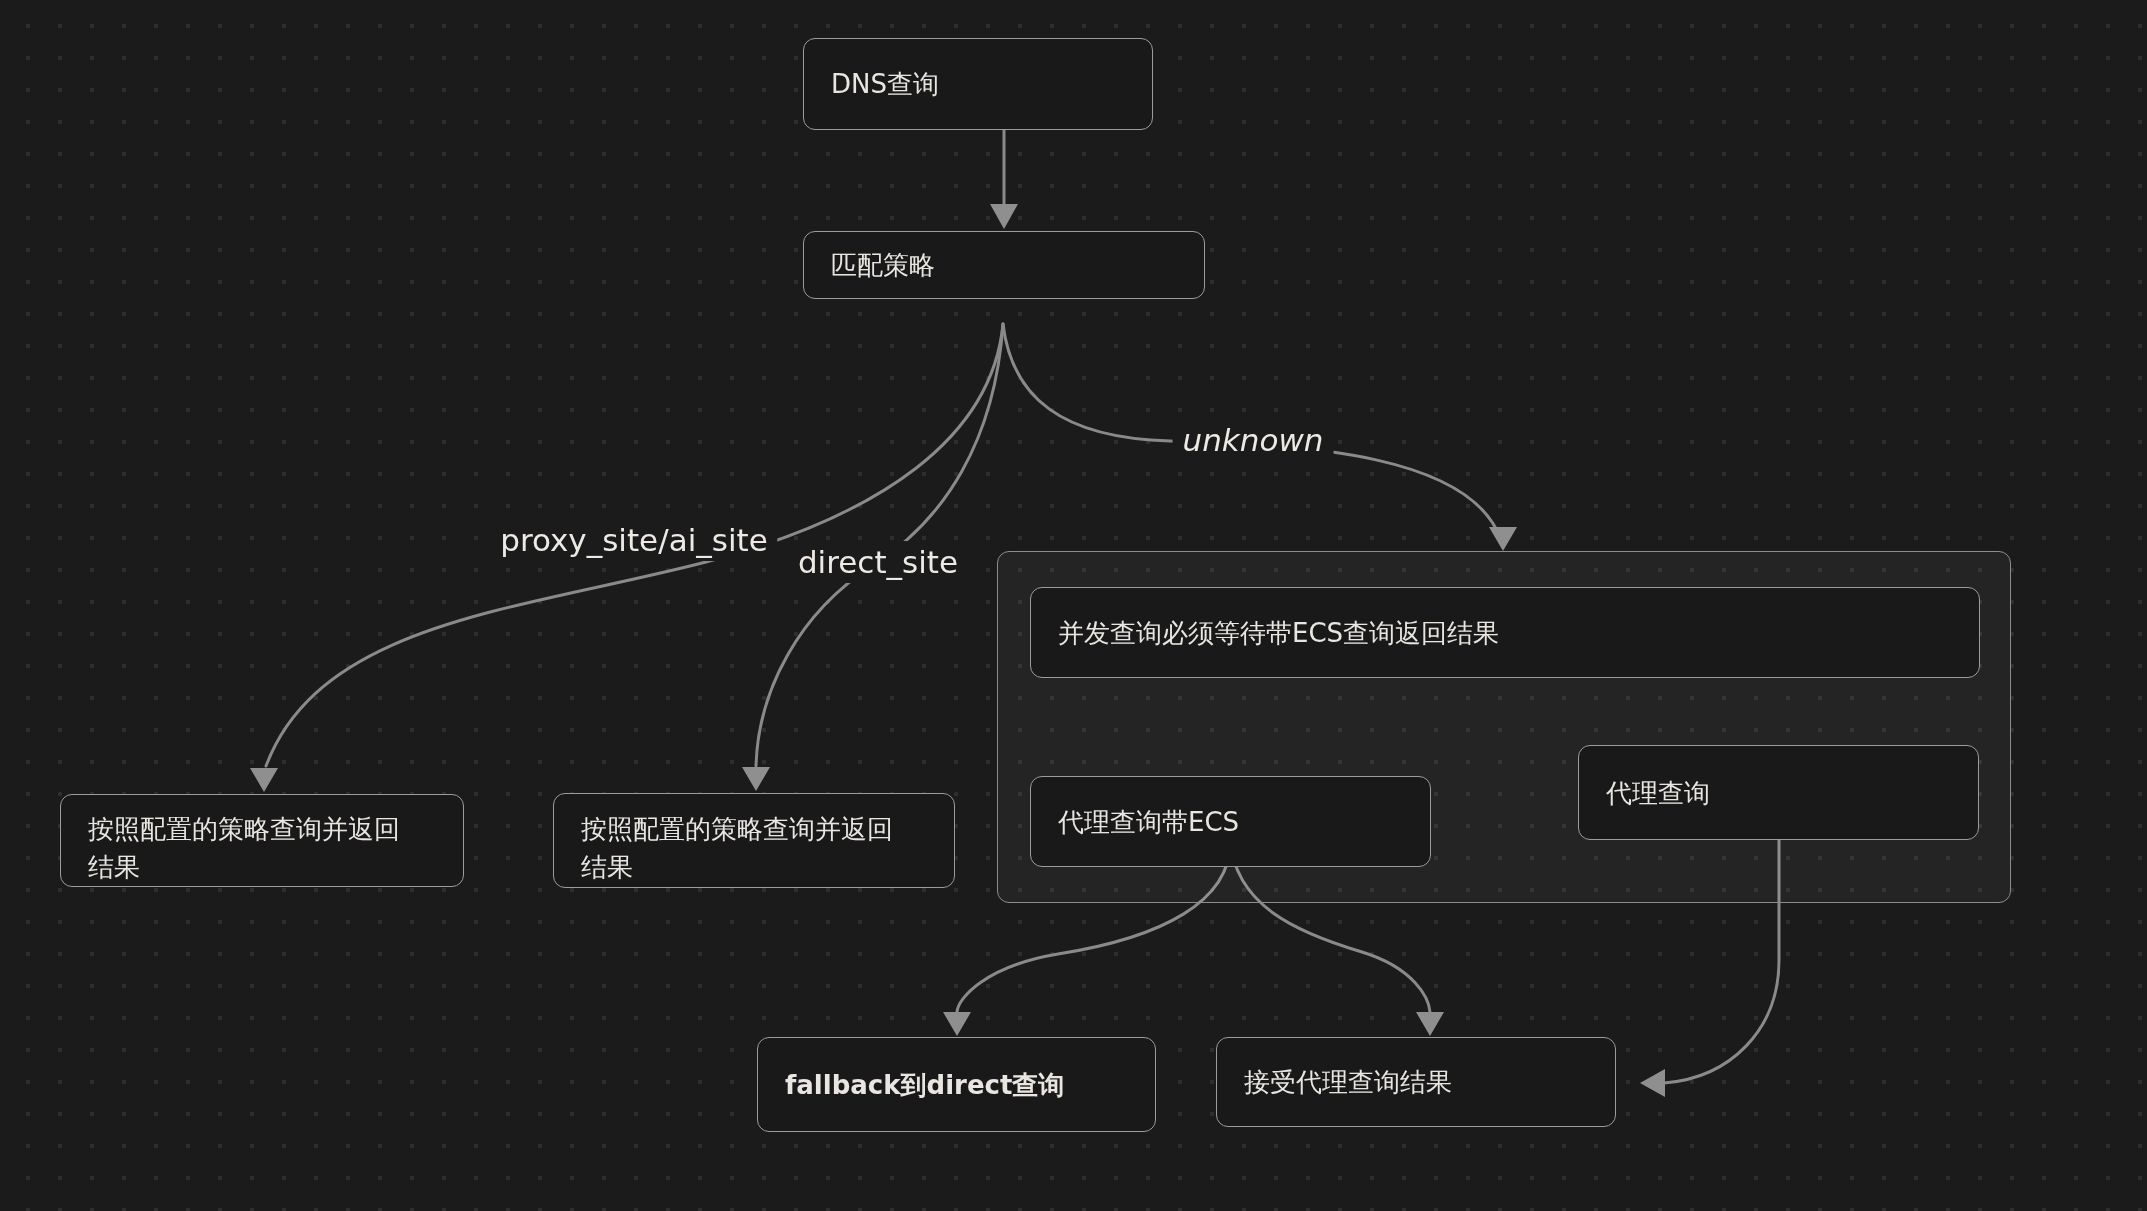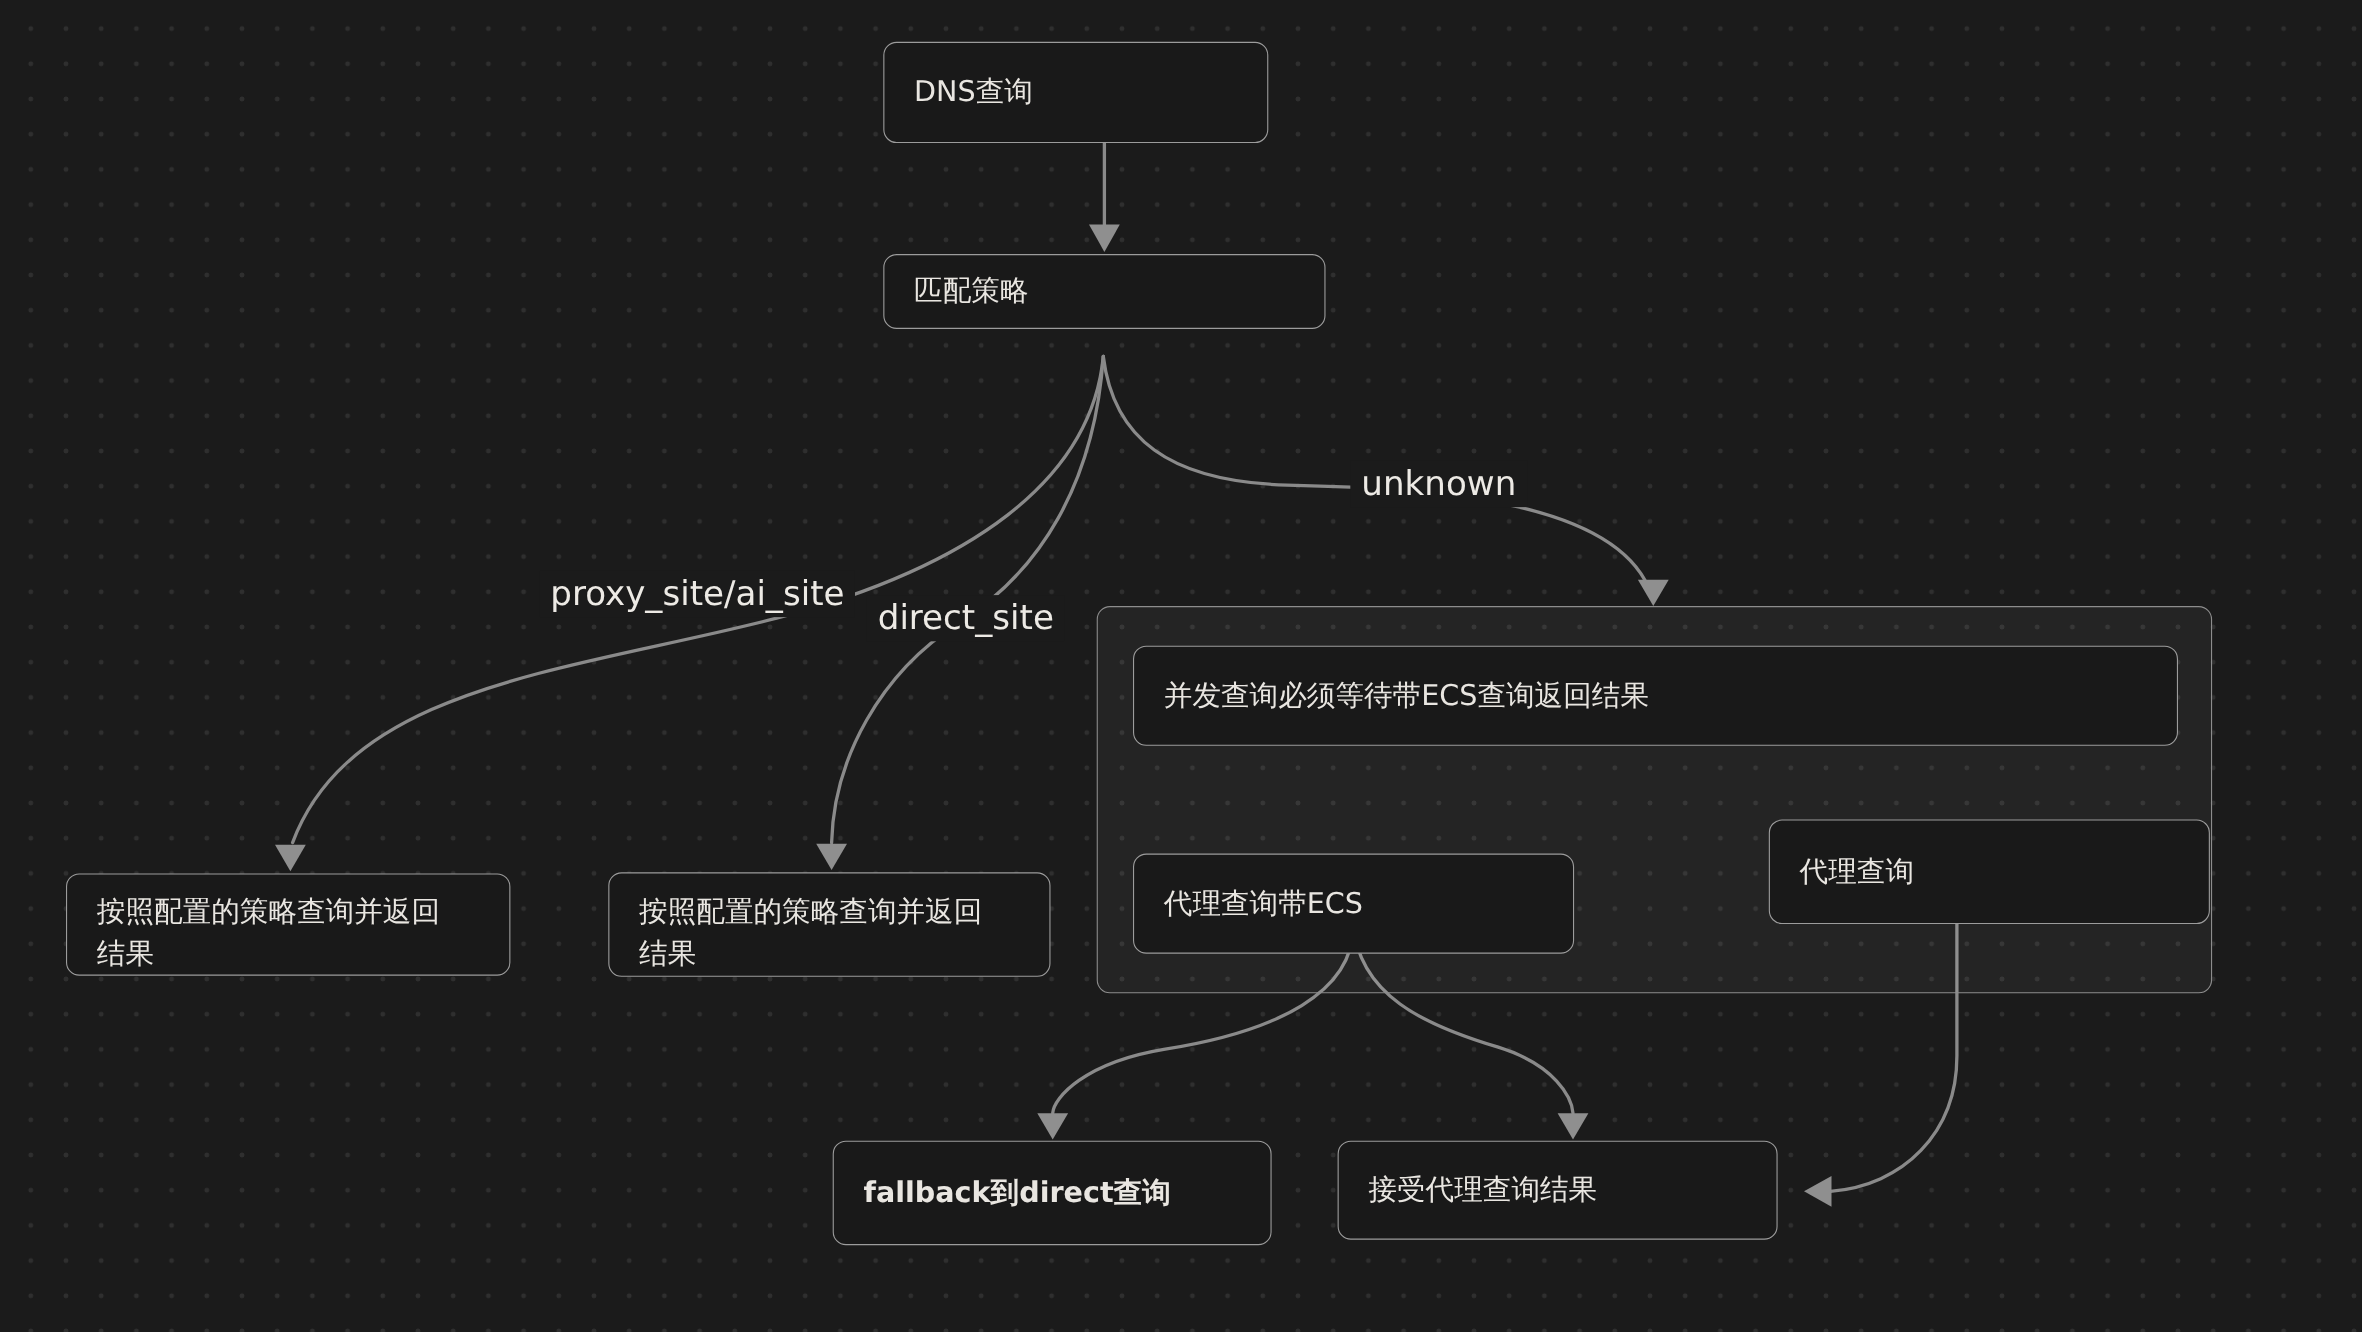--- a/index.html
+++ b/index.html
@@ -122,32 +122,32 @@
     <span class="label wrap">按照配置的策略查询并返回结果</span>
   </div>
 
   <div class="cluster" style="left:997px; top:551px; width:1014px; height:352px;">
     <div class="node" style="left:32px; top:35px; width:950px; height:91px;">
       <span class="label">并发查询必须等待带ECS查询返回结果</span>
     </div>
     <div class="node" style="left:32px; top:196px; width:401px; height:91px;margin-top:28px;">
       <span class="label">代理查询带ECS</span>
     </div>
-    <div class="node" style="left:610px; top:193px; width:401px; height:95px;">
+    <div class="node" style="left:580px; top:193px; width:401px; height:95px;">
       <span class="label">代理查询</span>
     </div>
   </div>
 
   <div class="node" style="left:757px; top:1037px; width:399px; height:95px;font-weight:bold;">
     <span class="label">fallback到direct查询</span>
   </div>
 
   <div class="node" style="left:1216px; top:1037px; width:400px; height:90px;">
     <span class="label">接受代理查询结果</span>
   </div>
 
   <div class="edge-label" style="left:634px; top:540px;">proxy_site/ai_site</div>
 
   <div class="edge-label" style="left:878px; top:562px;">direct_site</div>
 
-  <div class="edge-label" style="left:1308px; top:440px;">unknown</div>
+  <div class="edge-label" style="left:1253px; top:440px;font-style:italic;">unknown</div>
 
 </div>
 
 </body></html>

